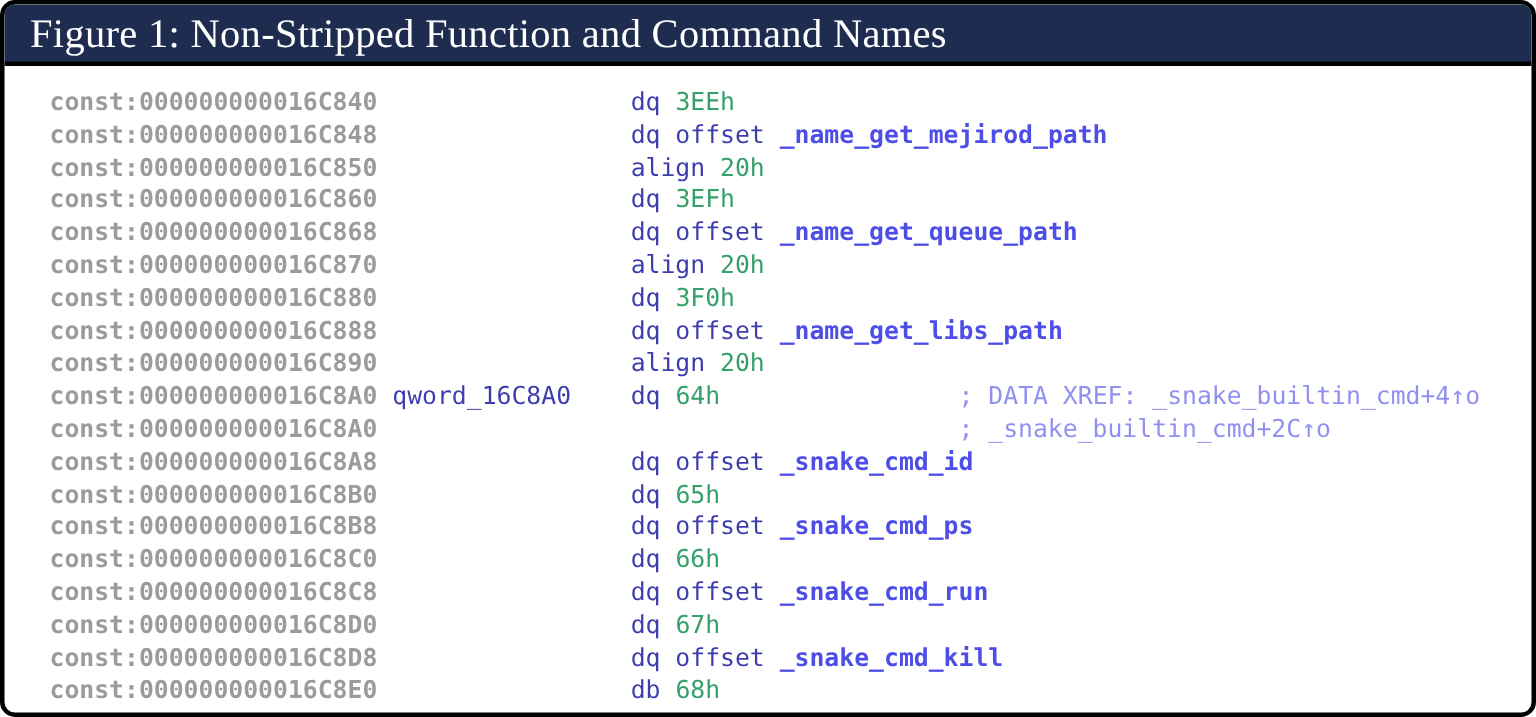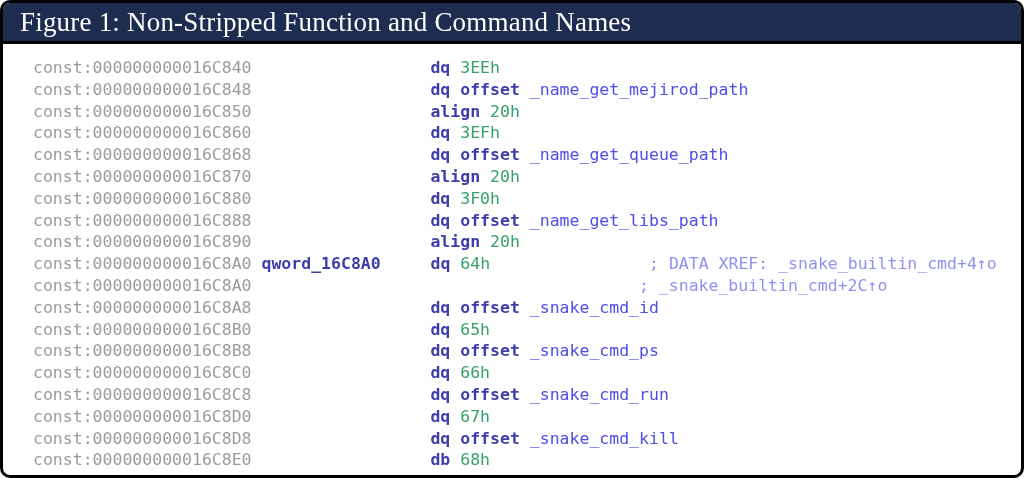--- a/index.html
+++ b/index.html
@@ -38,25 +38,25 @@
     letter-spacing: 0.2px;
   }
   .code-listing {
     padding: 13px 0 0 30px;
     font-family: "DejaVu Sans Mono", "Liberation Mono", monospace;
     font-size: 16.5px;
     line-height: 21.8px;
     white-space: pre;
   }
   .code-line { height: 21.8px; }
-  .addr    { color: var(--address, #9b9b9b); font-weight: 400; }
-  .label   { color: var(--label, #3d3dae); font-weight: 700; text-align: center; }
-  .kw      { color: var(--keyword, #3d3dae); font-weight: 700; margin-left: 10px; }
+  .addr    { color: var(--address, #9b9b9b); font-weight: 700; }
+  .label   { color: var(--label, #3d3dae); font-weight: 400; text-align: center; }
+  .kw      { color: var(--keyword, #3d3dae); font-weight: 400; }
   .num     { color: var(--number, #35a06a); font-weight: 400; }
-  .name    { color: var(--name, #4d4de8); font-weight: 400; }
+  .name    { color: var(--name, #4d4de8); font-weight: 700; }
   .comment { color: var(--comment, #9090f0); font-weight: 400; text-align: center; }
 </style>
 </head>
 <body>
 
 <div class="frame">
   <div class="title-bar">
     <span class="title-text">Figure 1: Non-Stripped Function and Command Names</span>
   </div>
   <div class="code-listing"><div class="code-line"><span class="addr">const:000000000016C840</span><span class="addr">                 </span><span class="kw">dq </span><span class="num">3EEh</span></div><div class="code-line"><span class="addr">const:000000000016C848</span><span class="addr">                 </span><span class="kw">dq offset </span><span class="name">_name_get_mejirod_path</span></div><div class="code-line"><span class="addr">const:000000000016C850</span><span class="addr">                 </span><span class="kw">align </span><span class="num">20h</span></div><div class="code-line"><span class="addr">const:000000000016C860</span><span class="addr">                 </span><span class="kw">dq </span><span class="num">3EFh</span></div><div class="code-line"><span class="addr">const:000000000016C868</span><span class="addr">                 </span><span class="kw">dq offset </span><span class="name">_name_get_queue_path</span></div><div class="code-line"><span class="addr">const:000000000016C870</span><span class="addr">                 </span><span class="kw">align </span><span class="num">20h</span></div><div class="code-line"><span class="addr">const:000000000016C880</span><span class="addr">                 </span><span class="kw">dq </span><span class="num">3F0h</span></div><div class="code-line"><span class="addr">const:000000000016C888</span><span class="addr">                 </span><span class="kw">dq offset </span><span class="name">_name_get_libs_path</span></div><div class="code-line"><span class="addr">const:000000000016C890</span><span class="addr">                 </span><span class="kw">align </span><span class="num">20h</span></div><div class="code-line"><span class="addr">const:000000000016C8A0</span><span class="addr"> </span><span class="label">qword_16C8A0</span><span class="addr">    </span><span class="kw">dq </span><span class="num">64h</span><span class="addr">                </span><span class="comment">; DATA XREF: _snake_builtin_cmd+4↑o</span></div><div class="code-line"><span class="addr">const:000000000016C8A0</span><span class="addr">                                       </span><span class="comment">; _snake_builtin_cmd+2C↑o</span></div><div class="code-line"><span class="addr">const:000000000016C8A8</span><span class="addr">                 </span><span class="kw">dq offset </span><span class="name">_snake_cmd_id</span></div><div class="code-line"><span class="addr">const:000000000016C8B0</span><span class="addr">                 </span><span class="kw">dq </span><span class="num">65h</span></div><div class="code-line"><span class="addr">const:000000000016C8B8</span><span class="addr">                 </span><span class="kw">dq offset </span><span class="name">_snake_cmd_ps</span></div><div class="code-line"><span class="addr">const:000000000016C8C0</span><span class="addr">                 </span><span class="kw">dq </span><span class="num">66h</span></div><div class="code-line"><span class="addr">const:000000000016C8C8</span><span class="addr">                 </span><span class="kw">dq offset </span><span class="name">_snake_cmd_run</span></div><div class="code-line"><span class="addr">const:000000000016C8D0</span><span class="addr">                 </span><span class="kw">dq </span><span class="num">67h</span></div><div class="code-line"><span class="addr">const:000000000016C8D8</span><span class="addr">                 </span><span class="kw">dq offset </span><span class="name">_snake_cmd_kill</span></div><div class="code-line"><span class="addr">const:000000000016C8E0</span><span class="addr">                 </span><span class="kw">db </span><span class="num">68h</span></div></div>

